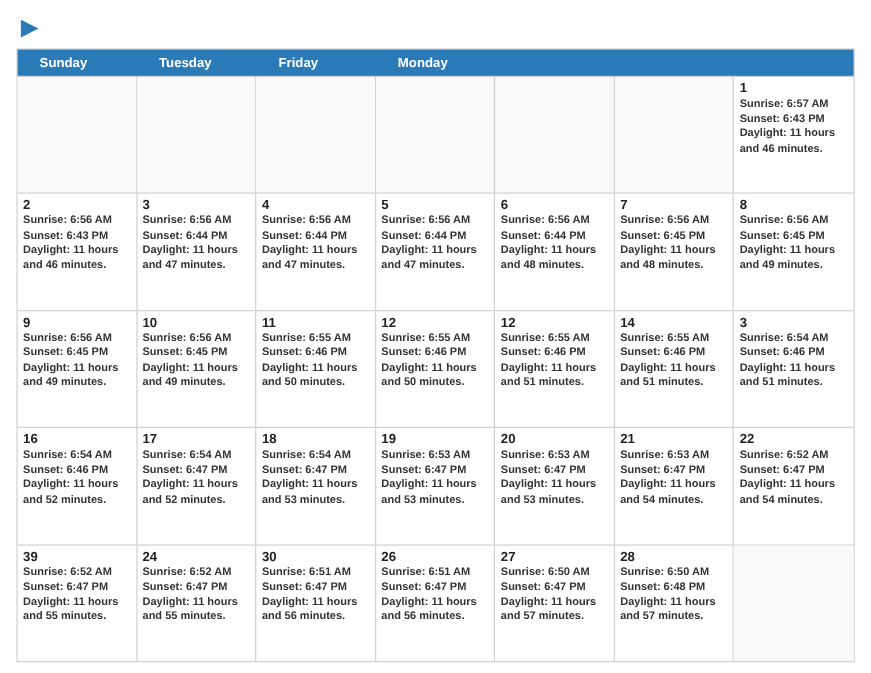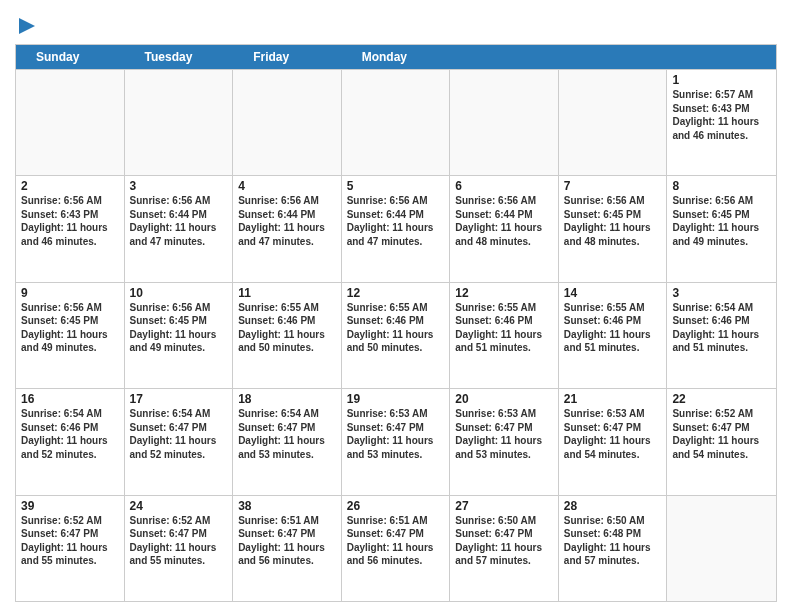--- a/index.html
+++ b/index.html
@@ -247,21 +247,21 @@
         <div class="cal-row">
           <div class="cal-cell">
             <span class="day-num">39</span>
             <div class="day-info">Sunrise: 6:52 AM<br>Sunset: 6:47 PM<br>Daylight: 11 hours and 55 minutes.</div>
           </div>
           <div class="cal-cell">
             <span class="day-num">24</span>
             <div class="day-info">Sunrise: 6:52 AM<br>Sunset: 6:47 PM<br>Daylight: 11 hours and 55 minutes.</div>
           </div>
           <div class="cal-cell">
-            <span class="day-num">38</span>
+            <span class="day-num">30</span>
             <div class="day-info">Sunrise: 6:51 AM<br>Sunset: 6:47 PM<br>Daylight: 11 hours and 56 minutes.</div>
           </div>
           <div class="cal-cell">
             <span class="day-num">26</span>
             <div class="day-info">Sunrise: 6:51 AM<br>Sunset: 6:47 PM<br>Daylight: 11 hours and 56 minutes.</div>
           </div>
           <div class="cal-cell">
             <span class="day-num">27</span>
             <div class="day-info">Sunrise: 6:50 AM<br>Sunset: 6:47 PM<br>Daylight: 11 hours and 57 minutes.</div>
           </div>

